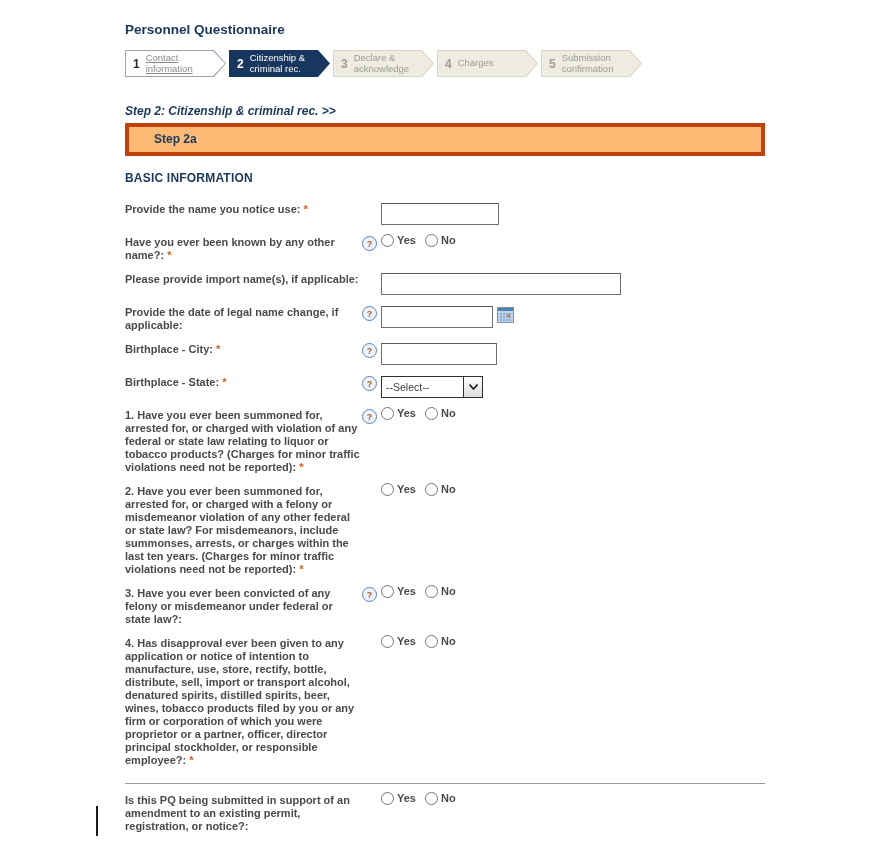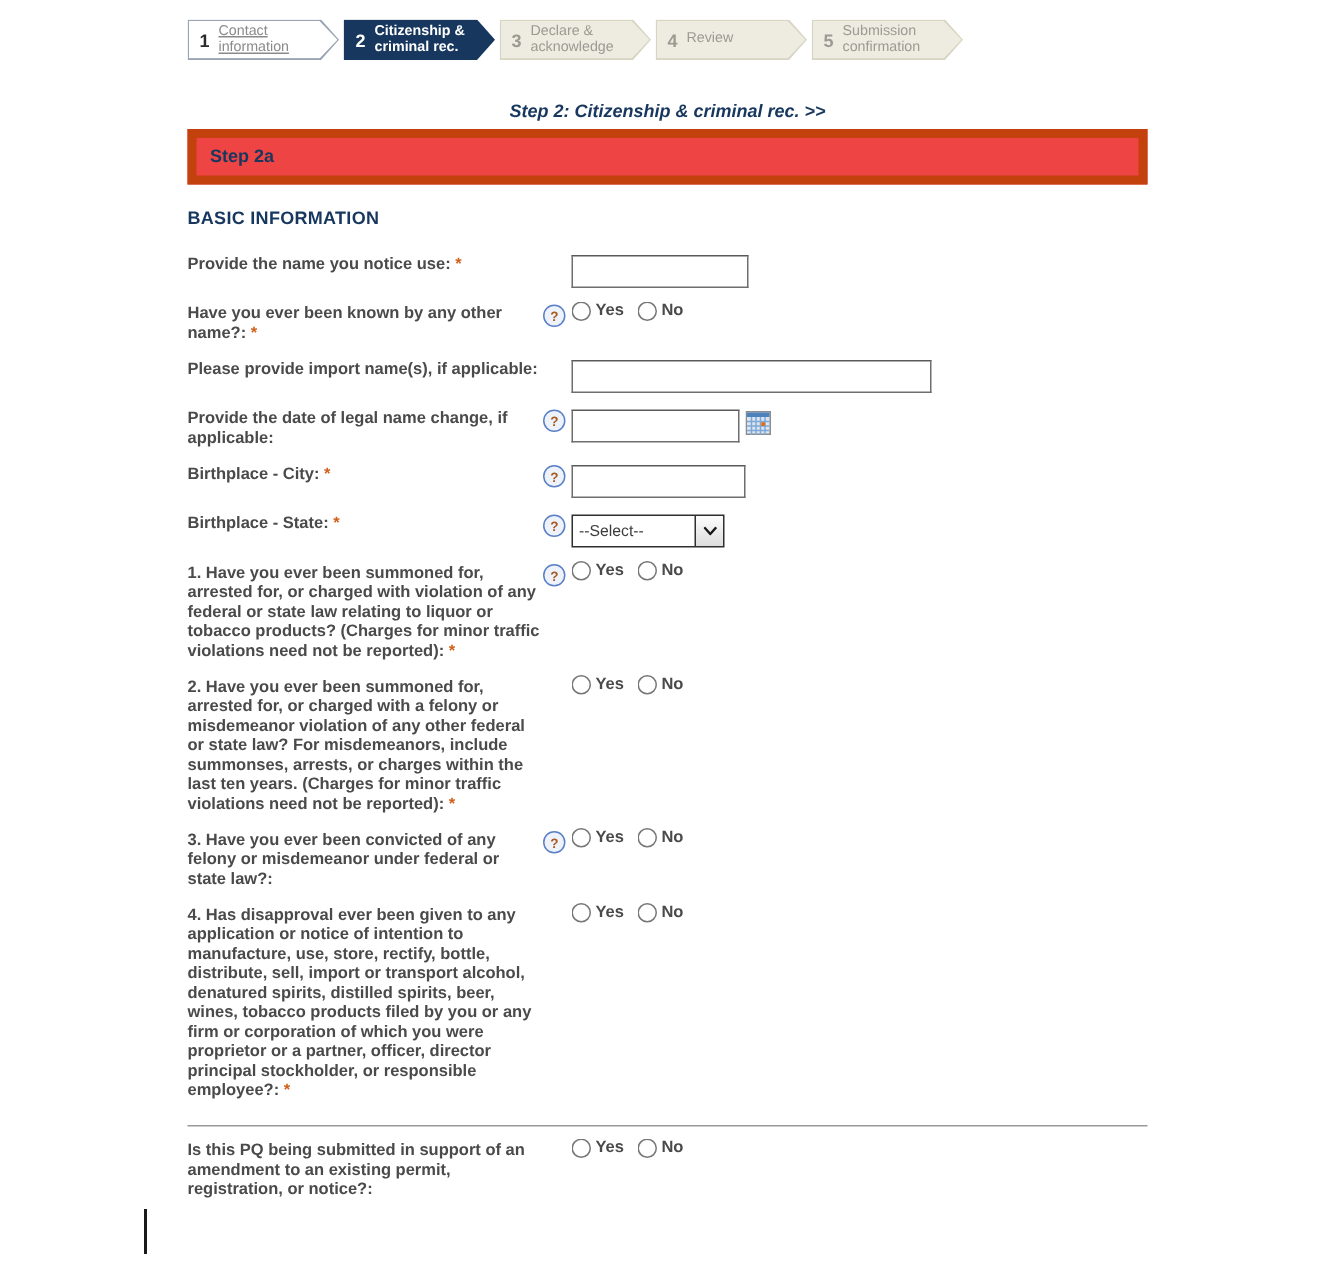--- a/index.html
+++ b/index.html
@@ -29,38 +29,38 @@
   .chev.done .chev-in{background:#ffffff;}
   .chev.active{background:#17375E;}
   .chev.active .chev-in{background:#17375E;}
   .chev.todo{background:#D9D5C3;}
   .chev.todo .chev-in{background:#EEECE1;}
   .num{font-size:12px; font-weight:bold; margin-right:6px; flex:0 0 auto;}
   .lbl{font-size:9.5px; line-height:10.5px; width:72px;}
   .chev.done .num{color:#2b2b2b;}
   .chev.done .lbl{color:#8a8a8a; text-decoration:underline; cursor:pointer;}
   .chev.active .num{color:#ffffff;}
-  .chev.active .lbl{color:#ffffff; font-weight:bold;}
+  .chev.active .lbl{color:#ffffff; font-weight:normal;}
   .chev.todo .num{color:#9b9b93;}
   .chev.todo .lbl{color:#9b9b93;}
 
   
   .step-heading{
     margin-top:27px;
-    font-size:12px; font-weight:bold; font-style:italic; color:#17375E;text-align:center;
+    font-size:12px; font-weight:bold; font-style:italic; color:#17375E;
   }
   .req-note{
     margin-top:6px; text-align:right;
     font-size:10.5px; color:#808080;
   }
   .star{color:#D2601A; font-weight:bold;}
   .step-bar{
     margin-top:5px; height:25px; line-height:25px;
-    background:#ef4444; border:6px solid #c2410c;
-    padding-left:9px;
+    background:#fdba74; border:4px solid #c2410c;
+    padding-left:25px;
     font-size:12px; font-weight:bold; color:#17375E;
   }
   .section-heading{
     margin-top:15px; margin-bottom:18px;
     font-size:12px; font-weight:bold; color:#17375E;
     letter-spacing:.2px;
   }
 
   
   .row{display:flex; margin-bottom:11px;}
@@ -107,20 +107,21 @@
   .cursor-artifact{
     position:absolute; left:96px; top:806px; width:2px; height:30px; background:#1a1a1a;
   }
 </style>
 </head>
 <body>
 
 <div class="page">
   <div class="content">
 
+    <div class="title">Personnel Questionnaire</div>
 
     <div class="wizard">
       <div class="chev done">
         <div class="chev-in">
           <span class="num">1</span>
           <span class="lbl">Contact information</span>
         </div>
       </div>
       <div class="chev active">
         <div class="chev-in">
@@ -130,21 +131,21 @@
       </div>
       <div class="chev todo">
         <div class="chev-in">
           <span class="num">3</span>
           <span class="lbl">Declare &amp; acknowledge</span>
         </div>
       </div>
       <div class="chev todo">
         <div class="chev-in">
           <span class="num">4</span>
-          <span class="lbl">Review</span>
+          <span class="lbl">Charges</span>
         </div>
       </div>
       <div class="chev todo">
         <div class="chev-in">
           <span class="num">5</span>
           <span class="lbl">Submission confirmation</span>
         </div>
       </div>
     </div>
 

